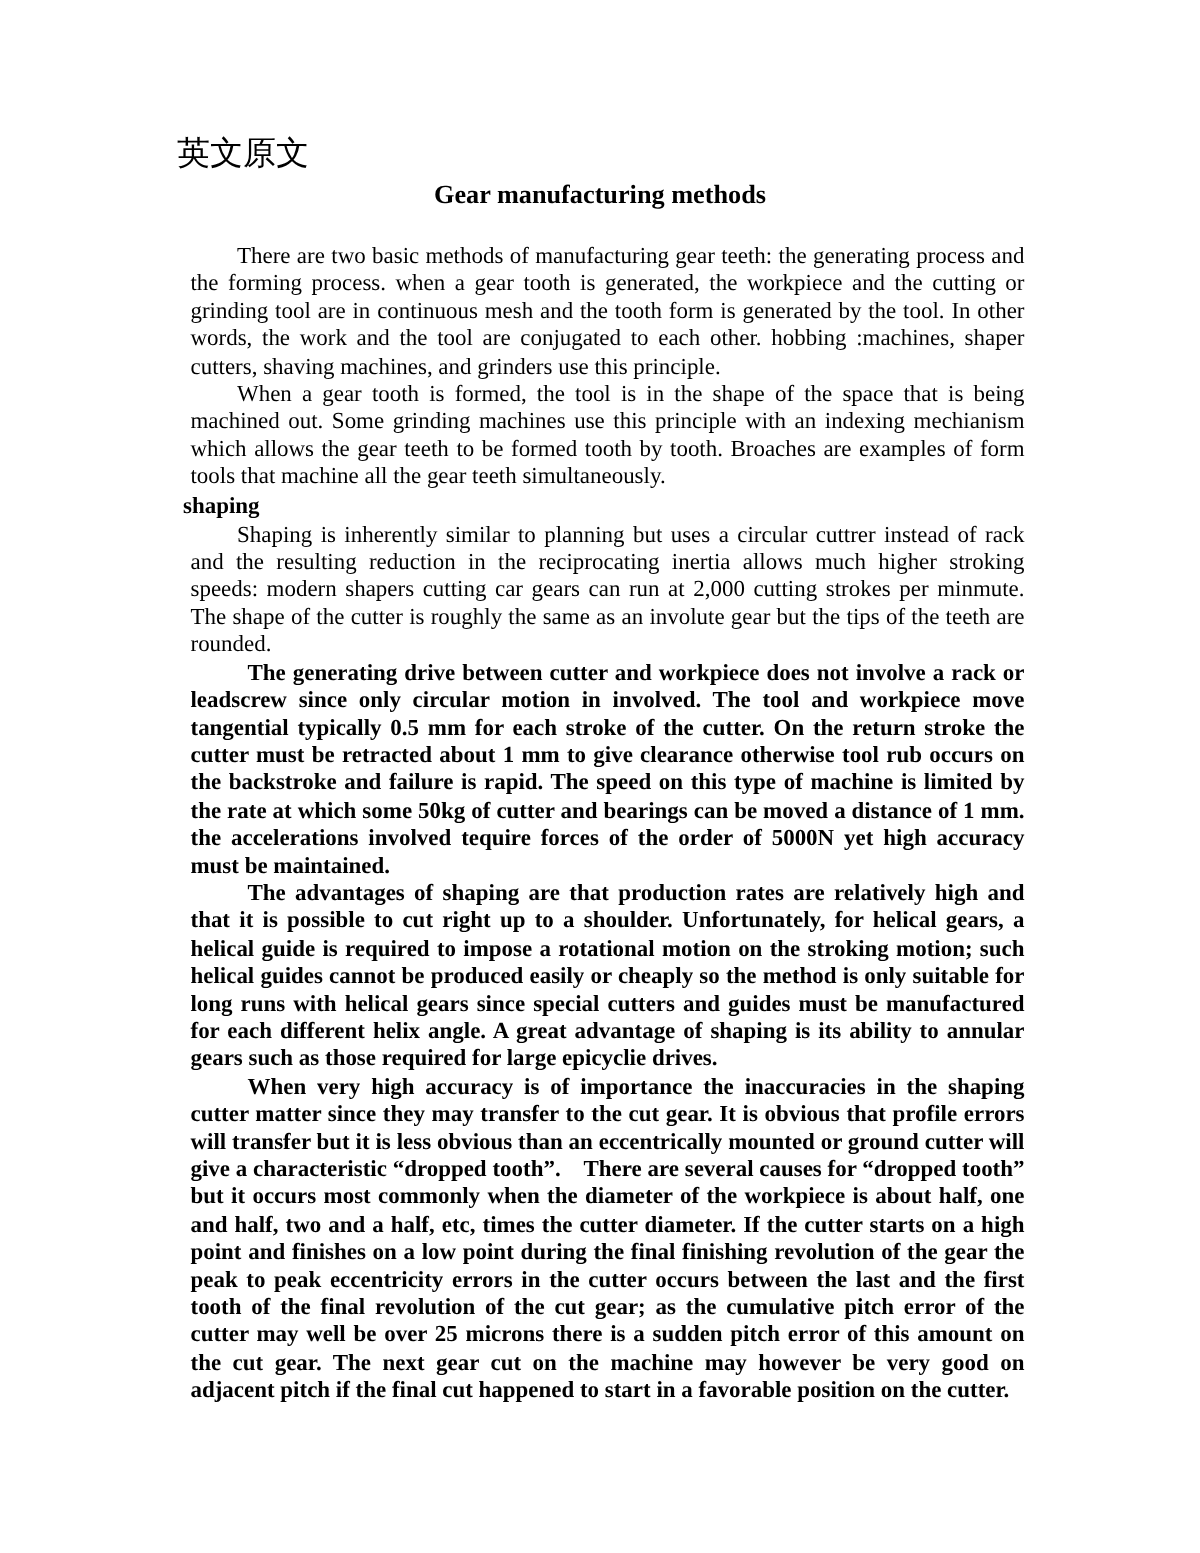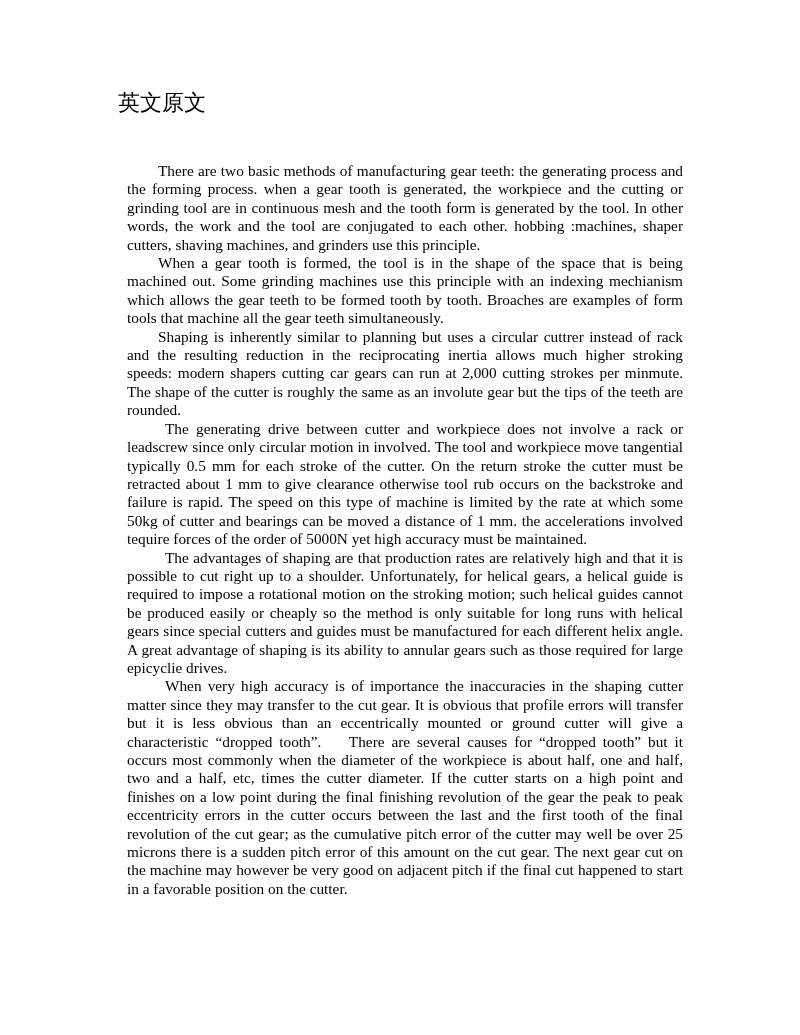--- a/index.html
+++ b/index.html
@@ -54,35 +54,38 @@
       font-size: 15.3px;
       line-height: 18.4px;
     }
     .para {
       margin: 0;
       text-align: justify;
       text-indent: 31px;
     }
     .para.deep {
       text-indent: 38px;
+      font-weight: bold;
     }
     .section-heading {
       margin: 0 0 0 -5px;
       font-weight: bold;
       font-size: 15.3px;
       line-height: 20px;
     }
   </style>
 </head>
 <body>
 
 <div class="page">
   <h2 class="cn-heading">英文原文</h2>
+  <h1 class="doc-title">Gear manufacturing methods</h1>
 
   <div class="body">
     <p class="para">There are two basic methods of manufacturing gear teeth: the generating process and the forming process. when a gear tooth is generated, the workpiece and the cutting or grinding tool are in continuous mesh and the tooth form is generated by the tool. In other words, the work and the tool are conjugated to each other. hobbing :machines, shaper cutters, shaving machines, and grinders use this principle.</p>
     <p class="para">When a gear tooth is formed, the tool is in the shape of the space that is being machined out. Some grinding machines use this principle with an indexing mechianism which allows the gear teeth to be formed tooth by tooth. Broaches are examples of form tools that machine all the gear teeth simultaneously.</p>
+    <p class="section-heading">shaping</p>
     <p class="para">Shaping is inherently similar to planning but uses a circular cuttrer instead of rack and the resulting reduction in the reciprocating inertia allows much higher stroking speeds: modern shapers cutting car gears can run at 2,000 cutting strokes per minmute. The shape of the cutter is roughly the same as an involute gear but the tips of the teeth are rounded.</p>
     <p class="para deep">The generating drive between cutter and workpiece does not involve a rack or leadscrew since only circular motion in involved. The tool and workpiece move tangential typically 0.5 mm for each stroke of the cutter. On the return stroke the cutter must be retracted about 1 mm to give clearance otherwise tool rub occurs on the backstroke and failure is rapid. The speed on this type of machine is limited by the rate at which some 50kg of cutter and bearings can be moved a distance of 1 mm. the accelerations involved tequire forces of the order of 5000N yet high accuracy must be maintained.</p>
     <p class="para deep">The advantages of shaping are that production rates are relatively high and that it is possible to cut right up to a shoulder. Unfortunately, for helical gears, a helical guide is required to impose a rotational motion on the stroking motion; such helical guides cannot be produced easily or cheaply so the method is only suitable for long runs with helical gears since special cutters and guides must be manufactured for each different helix angle. A great advantage of shaping is its ability to annular gears such as those required for large epicyclie drives.</p>
     <p class="para deep">When very high accuracy is of importance the inaccuracies in the shaping cutter matter since they may transfer to the cut gear. It is obvious that profile errors will transfer but it is less obvious than an eccentrically mounted or ground cutter will give a characteristic “dropped tooth”.&nbsp;&nbsp;&nbsp; There are several causes for “dropped tooth” but it occurs most commonly when the diameter of the workpiece is about half, one and half, two and a half, etc, times the cutter diameter. If the cutter starts on a high point and finishes on a low point during the final finishing revolution of the gear the peak to peak eccentricity errors in the cutter occurs between the last and the first tooth of the final revolution of the cut gear; as the cumulative pitch error of the cutter may well be over 25 microns there is a sudden pitch error of this amount on the cut gear. The next gear cut on the machine may however be very good on adjacent pitch if the final cut happened to start in a favorable position on the cutter.</p>
   </div>
 </div>
 
 </body></html>

